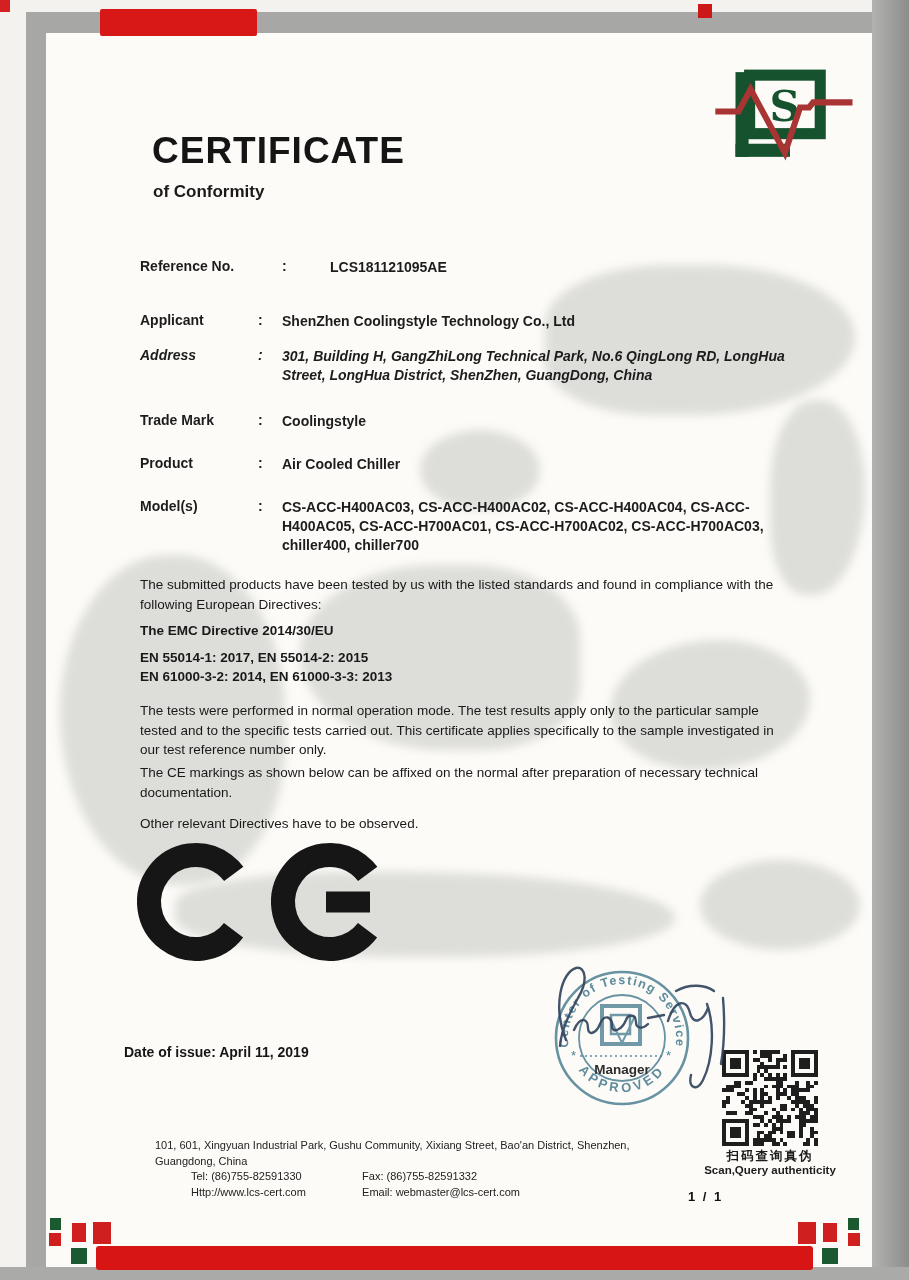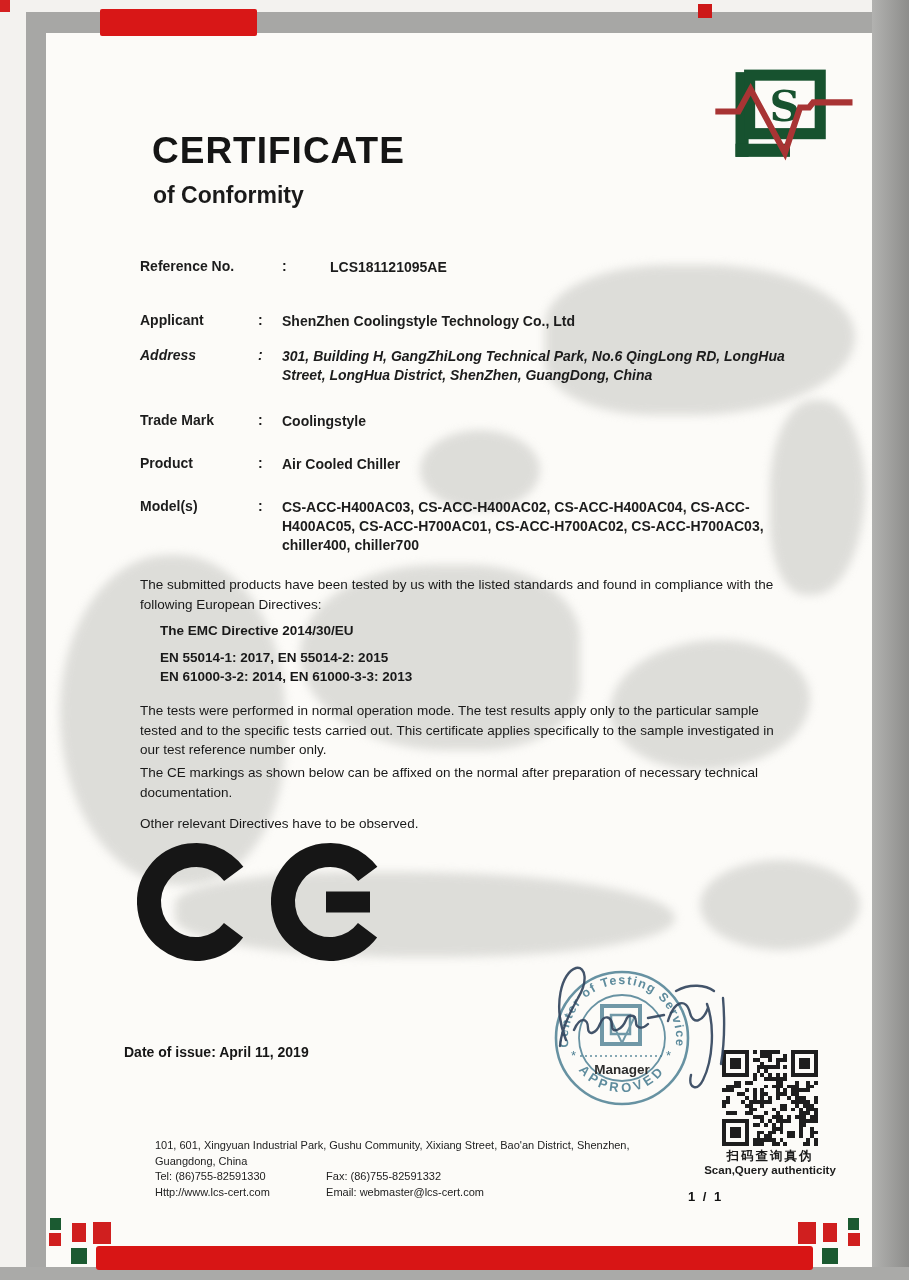--- a/index.html
+++ b/index.html
@@ -20,37 +20,37 @@
   .f-bottom-gray{left:0px;top:1267px;width:909px;height:13px;background:#aaaaa8;}
   .f-bar{left:96px;top:1246px;width:717px;height:24px;background:#d81515;border-radius:3px;}
   .sq{position:absolute;}
   .green{background:#1b5a31;} .red{background:#d01f1f;}
 
   
   .blob{position:absolute;background:#d6d6d2;filter:blur(5px);opacity:.8;}
 
   
   .title{left:152px;top:130px;font-size:37px;font-weight:bold;letter-spacing:1px;color:#151515;}
-  .subtitle{left:153px;top:182px;font-size:23px;font-weight:bold;color:#1a1a1a;}
+  .subtitle{left:153px;top:182px;font-size:17px;font-weight:bold;color:#1a1a1a;}
 
   
   .field{position:absolute;left:140px;display:flex;width:668px;font-size:14px;font-weight:bold;color:#1c1c1c;}
   .flabel{width:118px;flex:none;}
   .fcolon{width:24px;flex:none;}
   .fvalue{flex:1;line-height:19px;max-width:514px;}
 
   
   .para{position:absolute;left:140px;width:655px;font-size:13.5px;line-height:19.5px;color:#191919;}
-  .b{font-weight:bold;margin-left:20px;}
+  .b{font-weight:bold;}
 
   .date{left:124px;top:1044px;font-size:14px;font-weight:bold;color:#161616;}
 
   
   .footer{left:155px;top:1138px;font-size:11px;line-height:15.5px;color:#222;}
-  .frow .c1{display:inline-block;width:168px;}
+  .frow .c1{display:inline-block;width:168px;margin-left:36px;}
   .pagenum{left:688px;top:1189px;font-size:13px;font-weight:bold;letter-spacing:2px;color:#111;}
 
   .qrcap-zh{left:690px;top:1148px;width:160px;text-align:center;font-size:12.5px;font-weight:bold;letter-spacing:2px;color:#1c1c1c;}
   .qrcap-en{left:690px;top:1164px;width:160px;text-align:center;font-size:11.5px;font-weight:bold;color:#1c1c1c;}
 
   svg{display:block;}
 </style>
 </head>
 <body>
 

